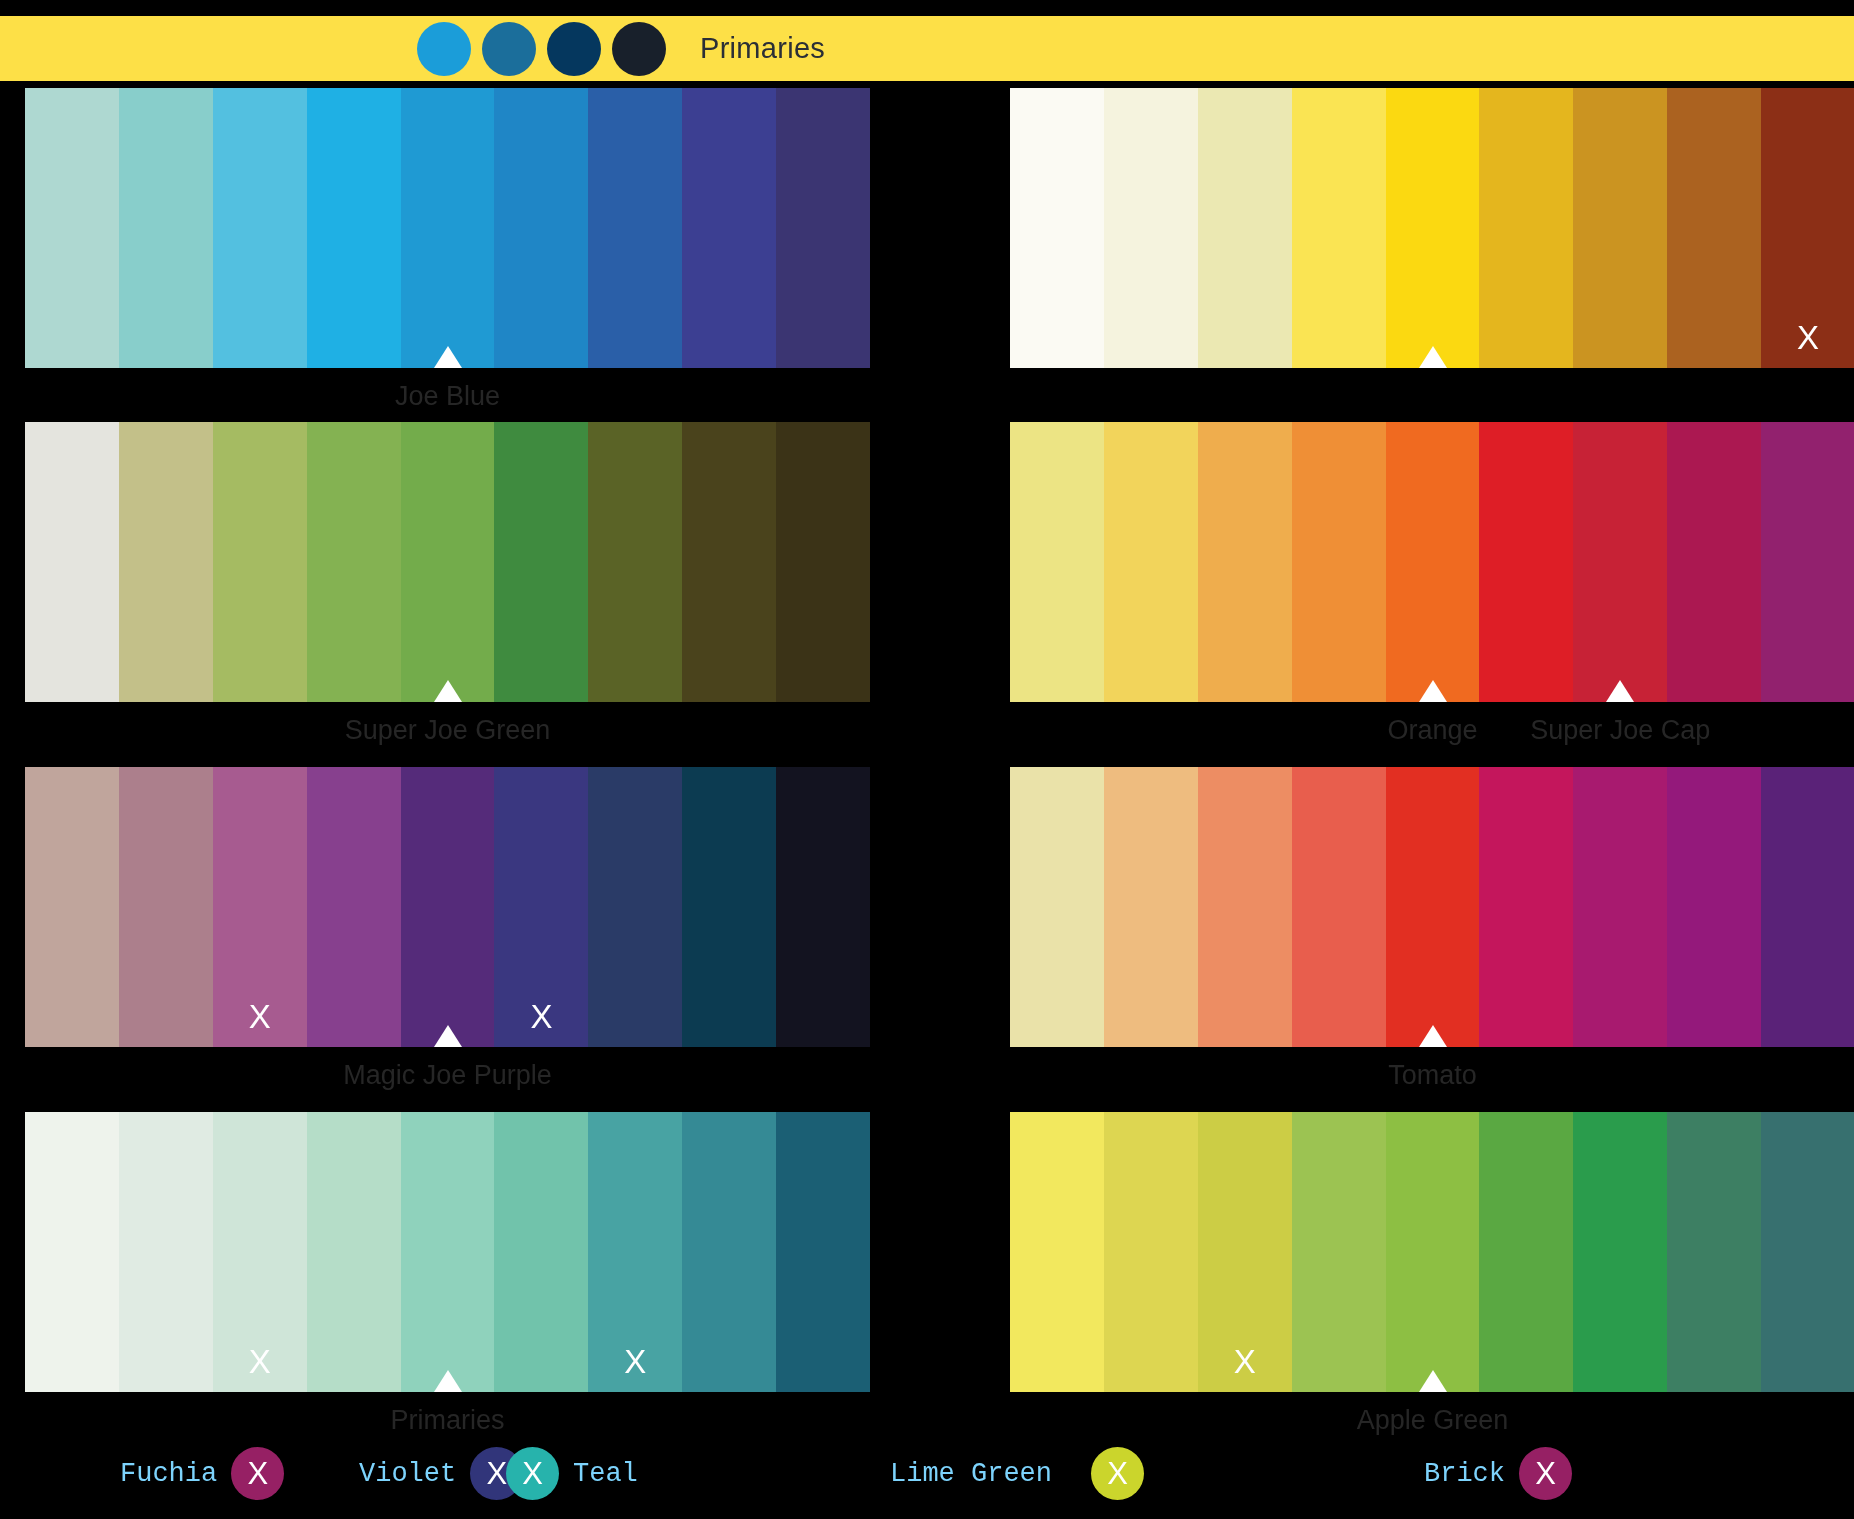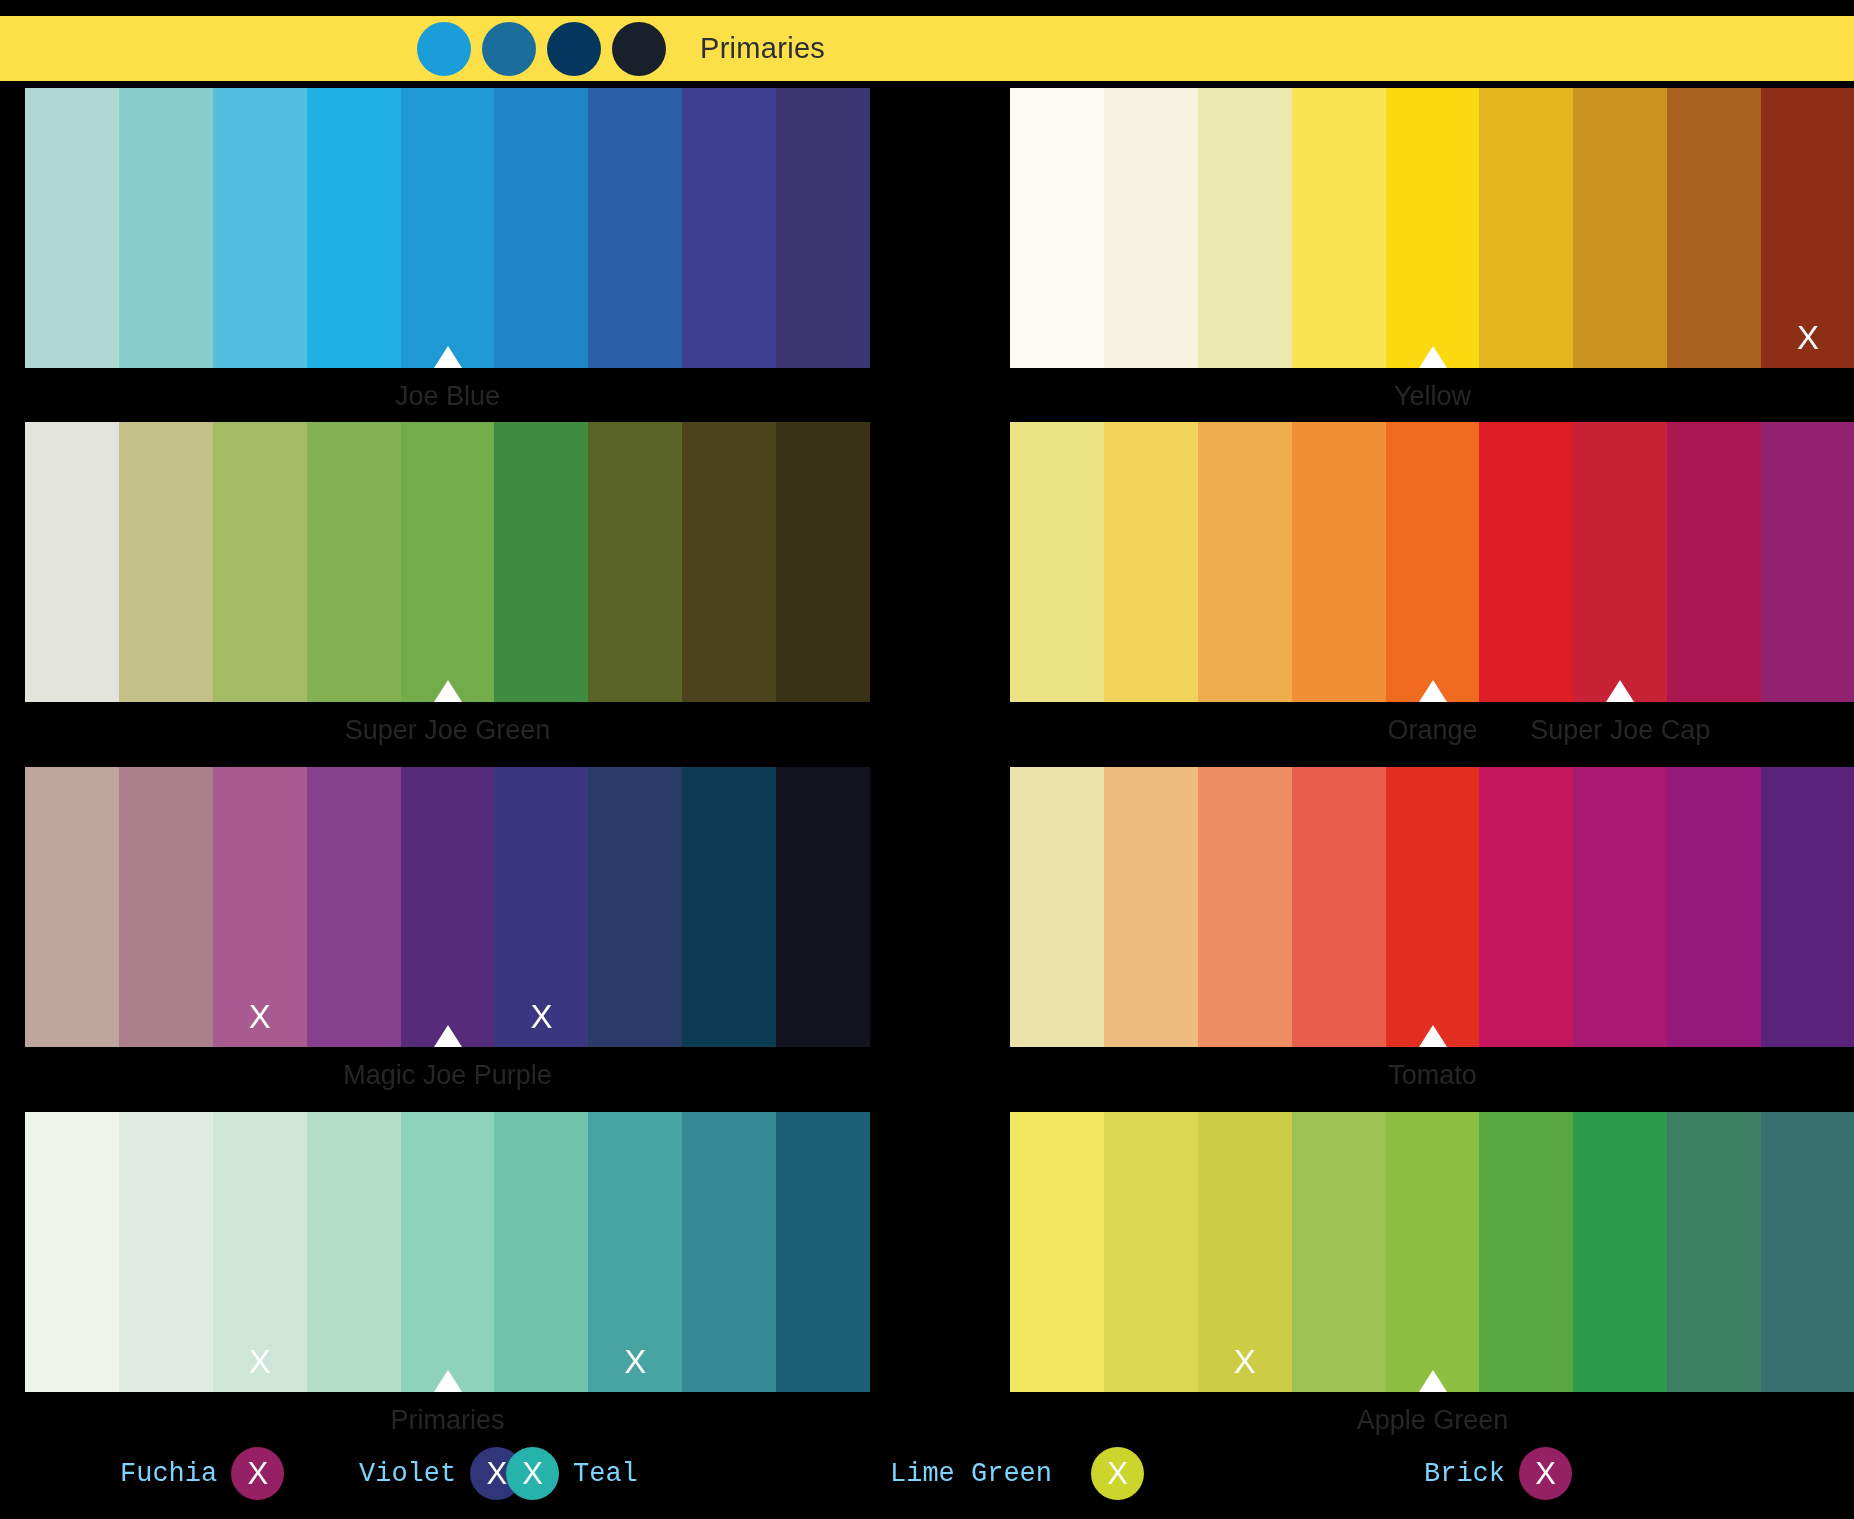--- a/index.html
+++ b/index.html
@@ -215,23 +215,20 @@
         <div class="swatch" style="background: rgb(228, 182, 30);"></div>
         <div class="swatch" style="background: rgb(203, 148, 33);"></div>
         <div class="swatch" style="background: rgb(171, 98, 32);"></div>
         <div class="swatch" style="background: rgb(140, 47, 22);">
           <span class="swatch-x">X</span>
         </div>
       </div>
       <div class="marker-layer">
         <div class="marker-tri" style="left: 422.5px;"></div>
       </div>
-      <div class="block-labels">
-        <div class="block-label" style="left: 422.5px;">Yellow</div>
-      </div>
     </div>
     <div class="palette-block col-right row-1">
       <div class="swatch-strip">
         <div class="swatch" style="background: rgb(236, 228, 132);"></div>
         <div class="swatch" style="background: rgb(242, 212, 91);"></div>
         <div class="swatch" style="background: rgb(239, 173, 77);"></div>
         <div class="swatch" style="background: rgb(239, 143, 54);"></div>
         <div class="swatch" style="background: rgb(240, 106, 32);"></div>
         <div class="swatch" style="background: rgb(222, 30, 38);"></div>
         <div class="swatch" style="background: rgb(199, 34, 54);"></div>

